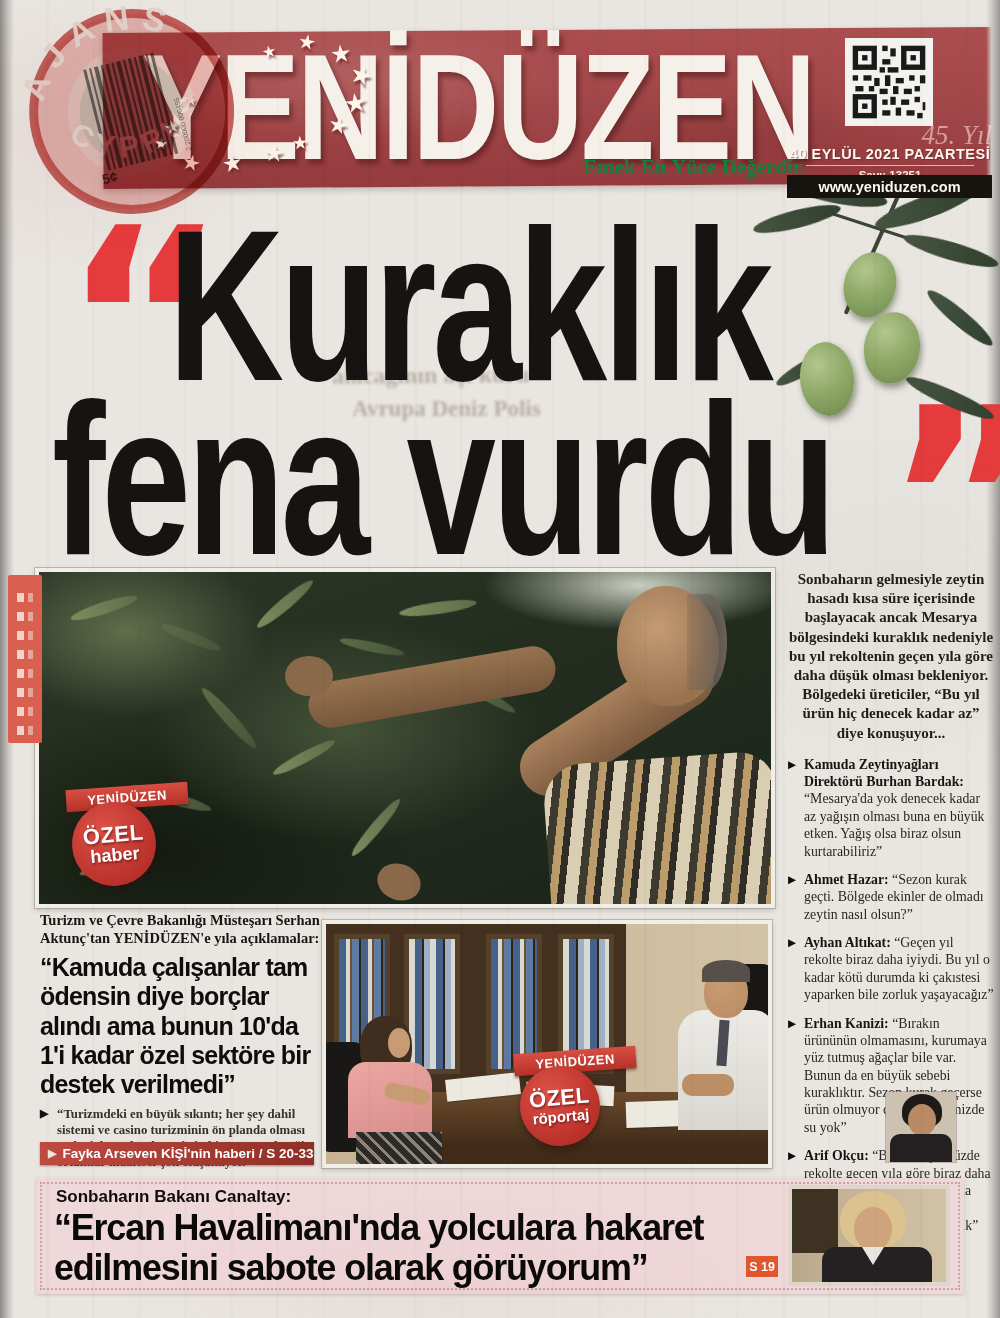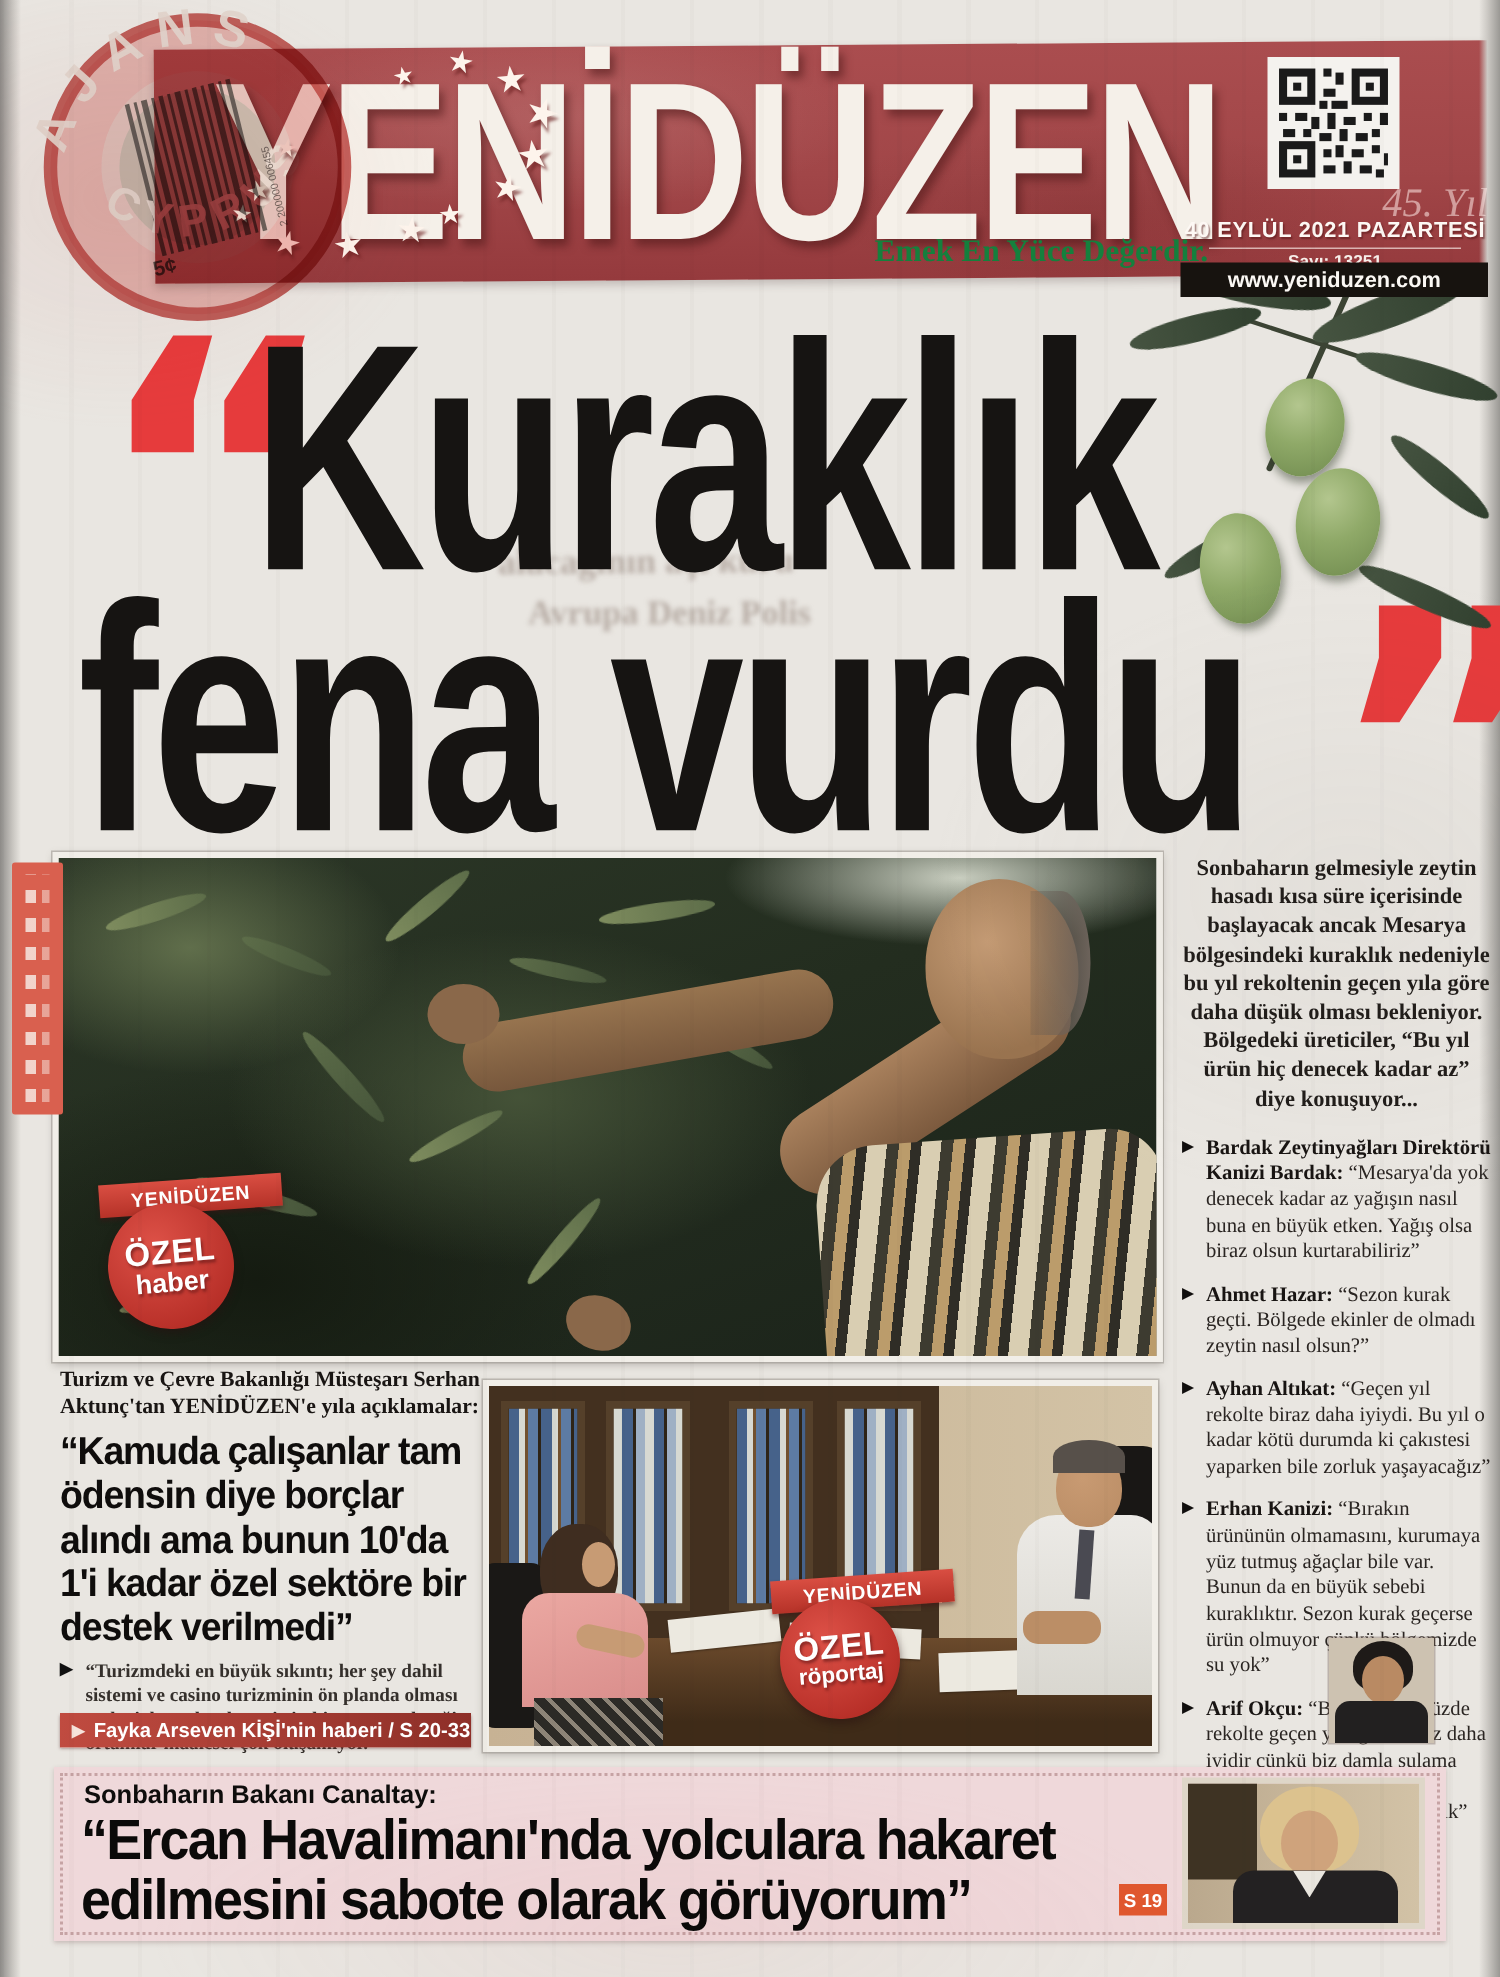--- a/index.html
+++ b/index.html
@@ -391,21 +391,21 @@
     <div class="disc">
       <span class="b1">ÖZEL</span>
       <span class="b2">röportaj</span>
     </div>
   </div>
 
   <div class="rcol">
     <div class="rintro">Sonbaharın gelmesiyle zeytin hasadı kısa süre içerisinde başlayacak ancak Mesarya bölgesindeki kuraklık nedeniyle bu yıl rekoltenin geçen yıla göre daha düşük olması bekleniyor. Bölgedeki üreticiler, “Bu yıl ürün hiç denecek kadar az” diye konuşuyor...</div>
     <div class="rbullets">
       <div class="rb">
-        <span class="mk">▶</span><b>Bardak Zeytinyağları Direktörü Kanizi Bardak:</b><span> “Mesarya'da yok denecek kadar az yağışın nasıl buna en büyük etken. Yağış olsa biraz olsun kurtarabiliriz”</span>
+        <span class="mk">▶</span><b>Kamuda Zeytinyağları Direktörü Burhan Bardak:</b><span> “Mesarya'da yok denecek kadar az yağışın olması buna en büyük etken. Yağış olsa biraz olsun kurtarabiliriz”</span>
       </div>
       <div class="rb">
         <span class="mk">▶</span><b>Ahmet Hazar:</b><span> “Sezon kurak geçti. Bölgede ekinler de olmadı zeytin nasıl olsun?”</span>
       </div>
       <div class="rb">
         <span class="mk">▶</span><b>Ayhan Altıkat:</b><span> “Geçen yıl rekolte biraz daha iyiydi. Bu yıl o kadar kötü durumda ki çakıstesi yaparken bile zorluk yaşayacağız”</span>
       </div>
       <div class="rb">
         <span class="mk">▶</span><b>Erhan Kanizi:</b><span> “Bırakın ürününün olmamasını, kurumaya yüz tutmuş ağaçlar bile var. Bunun da en büyük sebebi kuraklıktır. Sezon kurak geçerse ürün olmuyor çünkü bölgemizde su yok”</span>
       </div>

